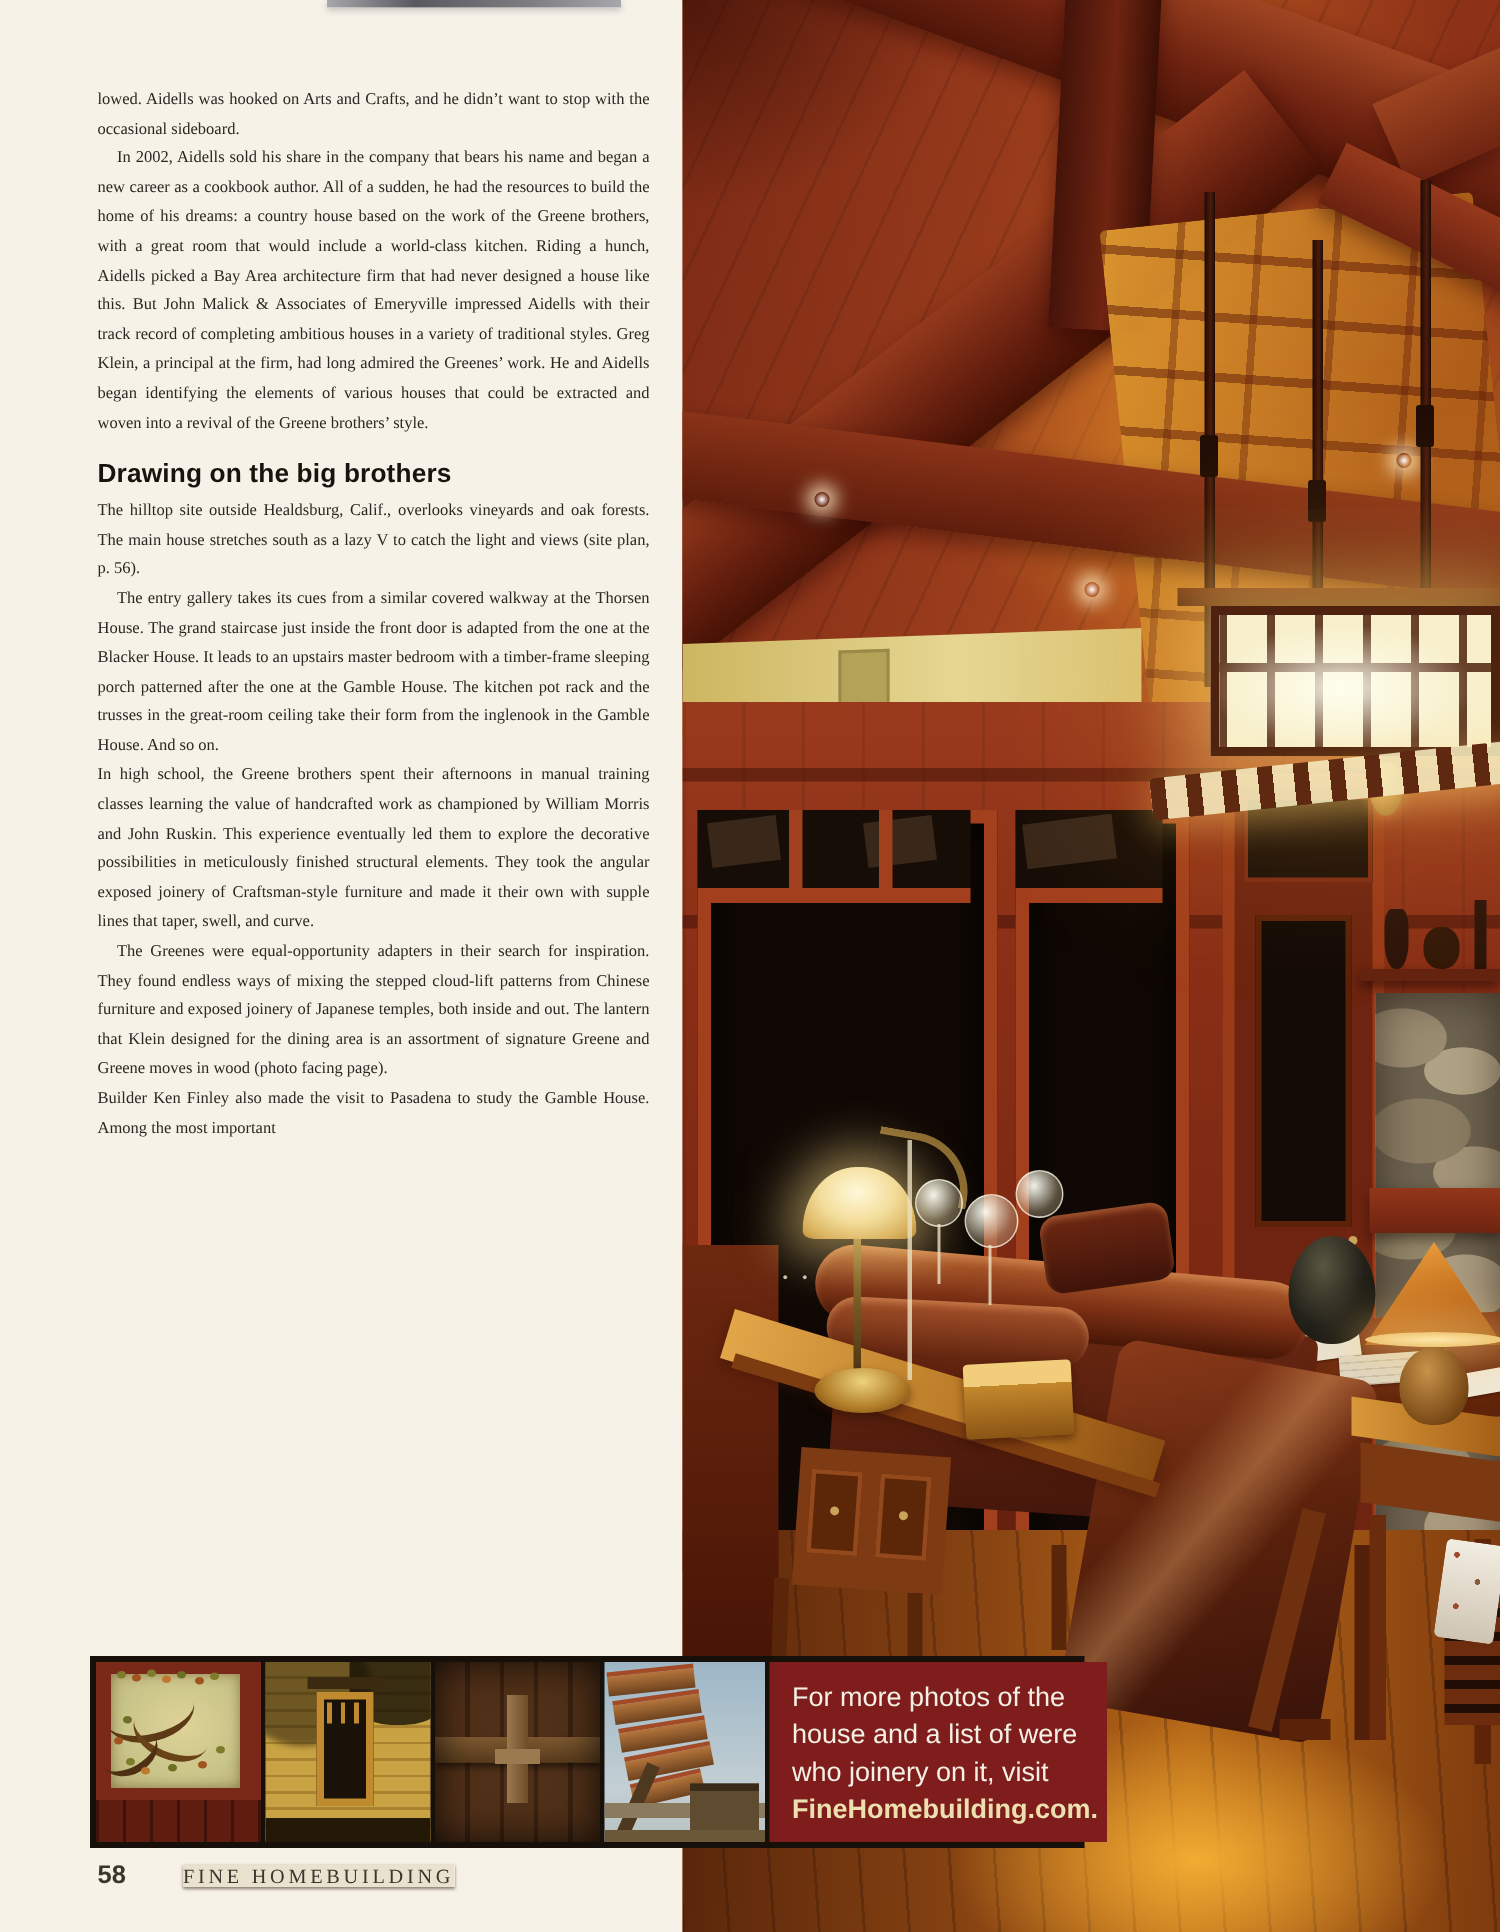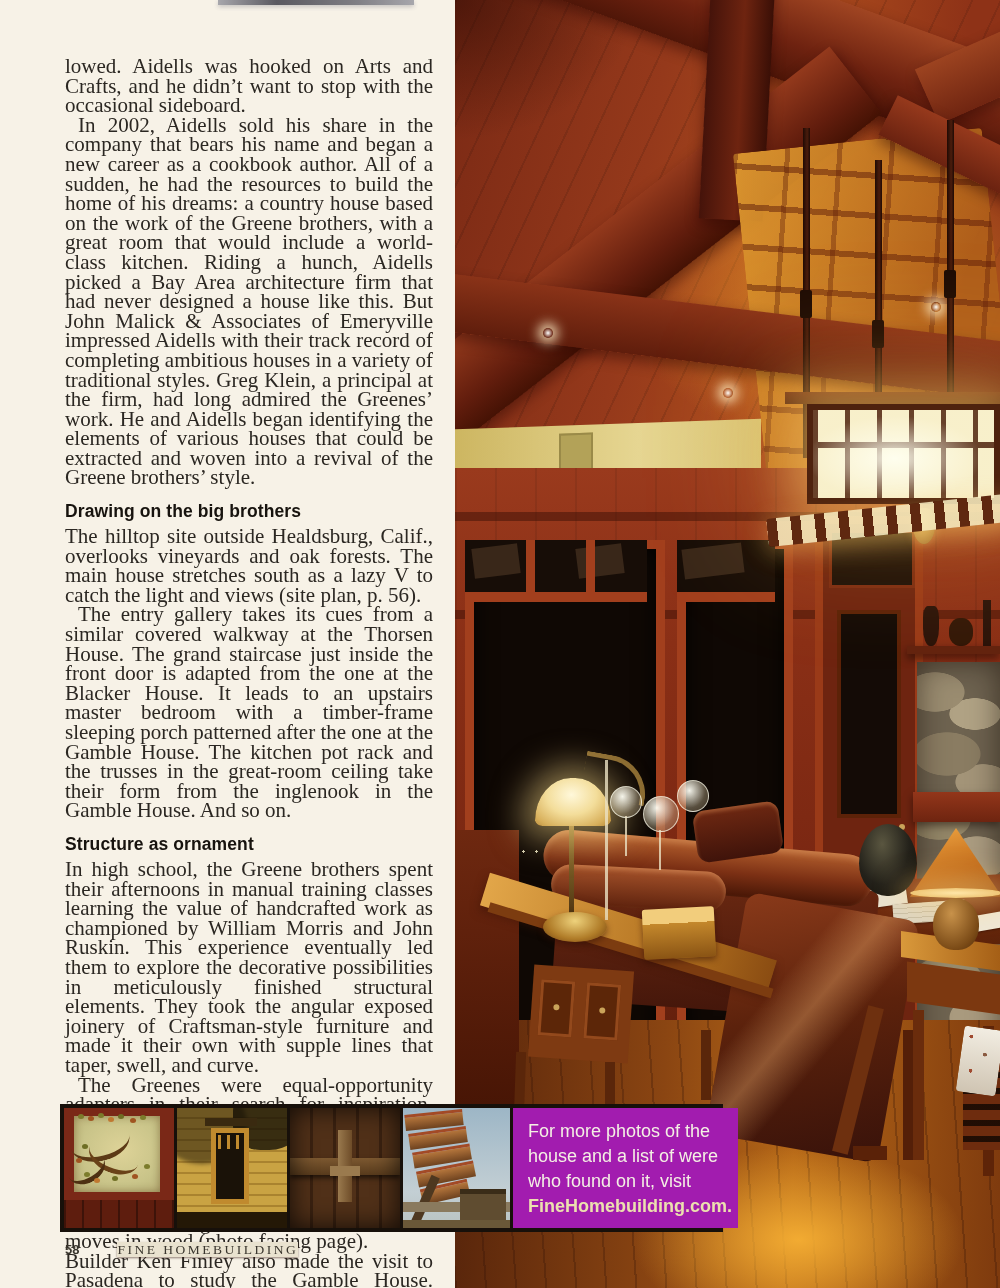--- a/index.html
+++ b/index.html
@@ -4,21 +4,21 @@
 <style>
   html,body{margin:0;padding:0;}
   .page{position:relative;width:1000px;height:1288px;background:#f7f2e7;overflow:hidden;
         font-family:"Liberation Serif",serif;}
   
   .scan-edge{position:absolute;left:218px;top:0;width:196px;height:5px;opacity:.85;
     background:linear-gradient(90deg,#9a9aa2,#3f3f49 30%,#6a6a72 70%,#9a9aa2);
     box-shadow:0 2px 4px rgba(120,120,130,.45);}
   
   .text-col{position:absolute;left:65px;top:57px;width:368px;color:#2b2722;}
-  .body{font-size:21px;line-height:19.6px;text-align:justify;margin:0;}
+  .body{font-size:11px;line-height:19.6px;text-align:justify;margin:0;}
   .ind{text-indent:13px;}
   .subhead{font-family:"Liberation Sans",sans-serif;font-weight:bold;font-size:17.5px;
     letter-spacing:.1px;color:#17130e;margin:13px 0 5px 0;}
   
   .photo{position:absolute;left:455px;top:0;width:545px;height:1288px;overflow:hidden;background:#7c2a14;}
   .photo div{position:absolute;}
   .ph-ceiling{left:0;top:0;width:545px;height:490px;
     background:
       radial-gradient(ellipse 260px 200px at 0% 0%, rgba(40,8,2,.55), rgba(40,8,2,0) 70%),
       radial-gradient(ellipse 320px 230px at 72% 58%, rgba(238,160,44,.7), rgba(238,160,44,0) 72%),
@@ -207,43 +207,42 @@
     box-shadow:0 3px 5px rgba(0,0,0,.6);}
   .sp3-strap{left:48px;top:22px;width:14px;height:72px;background:linear-gradient(90deg,#9a7a4e,#6e4c28);z-index:2;}
   .sp3-key{left:40px;top:58px;width:30px;height:10px;background:#9a7a4e;z-index:3;}
   .sp4{background:linear-gradient(180deg,#9db6c6,#c3cfd4 70%,#b8c2c0);}
   .corbel{width:58px;height:13px;background:linear-gradient(180deg,#b5763c,#6e421f);border-top:3px solid #a34a26;}
   .sp4-post{left:16px;top:66px;width:9px;height:60px;background:#4e3820;transform:rotate(24deg);}
   .sp4-mtn{left:0;top:94px;width:110px;height:10px;background:#8a7a5e;}
   .sp4-bldg{right:4px;bottom:8px;width:46px;height:26px;background:#5f4c30;border-top:5px solid #3a2c18;}
   .sp4-ground{left:0;bottom:0;width:110px;height:8px;background:#6a5838;}
   
-  .callout{position:relative;flex:1;background:#a21caf;color:#f4f0e4;
+  .callout{position:relative;flex:1;background:#7f1d1d;color:#f4f0e4;
     font-family:"Liberation Sans",sans-serif;font-size:18px;line-height:25px;
     padding:11px 6px 0 15px;box-sizing:border-box;}
   .co-link{font-weight:bold;color:#ece0af;}
   
   .footer{position:absolute;left:65px;top:1240px;color:#3a362e;}
-  .pageno{font-family:"Liberation Sans",sans-serif;font-weight:bold;font-size:13px;}
+  .pageno{font-family:"Liberation Sans",sans-serif;font-weight:bold;font-size:17px;}
   .mag{font-family:"Liberation Serif",serif;font-size:13.5px;letter-spacing:2.5px;margin-left:38px;}
 </style>
 </head>
 <body>
 
 <div class="page">
 
   <div class="scan-edge"></div>
 
   <div class="text-col">
     <p class="body">lowed. Aidells was hooked on Arts and Crafts, and he didn’t want to stop with the occasional sideboard.</p>
     <p class="body ind">In 2002, Aidells sold his share in the company that bears his name and began a new career as a cookbook author. All of a sudden, he had the resources to build the home of his dreams: a country house based on the work of the Greene brothers, with a great room that would include a world-class kitchen. Riding a hunch, Aidells picked a Bay Area architecture firm that had never designed a house like this. But John Malick &amp; Associates of Emeryville impressed Aidells with their track record of completing ambitious houses in a variety of traditional styles. Greg Klein, a principal at the firm, had long admired the Greenes’ work. He and Aidells began identifying the elements of various houses that could be extracted and woven into a revival of the Greene brothers’ style.</p>
     <h3 class="subhead">Drawing on the big brothers</h3>
     <p class="body">The hilltop site outside Healdsburg, Calif., overlooks vineyards and oak forests. The main house stretches south as a lazy V to catch the light and views (site plan, p. 56).</p>
     <p class="body ind">The entry gallery takes its cues from a similar covered walkway at the Thorsen House. The grand staircase just inside the front door is adapted from the one at the Blacker House. It leads to an upstairs master bedroom with a timber-frame sleeping porch patterned after the one at the Gamble House. The kitchen pot rack and the trusses in the great-room ceiling take their form from the inglenook in the Gamble House. And so on.</p>
-    <h3 class="subhead">Structure as ornament</h3>
     <p class="body">In high school, the Greene brothers spent their afternoons in manual training classes learning the value of handcrafted work as championed by William Morris and John Ruskin. This experience eventually led them to explore the decorative possibilities in meticulously finished structural elements. They took the angular exposed joinery of Craftsman-style furniture and made it their own with supple lines that taper, swell, and curve.</p>
     <p class="body ind">The Greenes were equal-opportunity adapters in their search for inspiration. They found endless ways of mixing the stepped cloud-lift patterns from Chinese furniture and exposed joinery of Japanese temples, both inside and out. The lantern that Klein designed for the dining area is an assortment of signature Greene and Greene moves in wood (photo facing page).</p>
     <p class="body">Builder Ken Finley also made the visit to Pasadena to study the Gamble House. Among the most important</p>
   </div>
 
   <div class="photo">
     <div class="ph-ceiling">
       <div class="beam b1"></div>
       <div class="beam b2"></div>
       <div class="beam b3"></div>
@@ -392,21 +391,21 @@
       <div class="corbel" style="left:14px;top:58px;transform:rotate(-11deg);"></div>
       <div class="corbel" style="left:18px;top:76px;transform:rotate(-13deg);width:48px;"></div>
       <div class="sp4-post"></div>
       <div class="sp4-mtn"></div>
       <div class="sp4-bldg"></div>
       <div class="sp4-ground"></div>
     </div>
     <div class="callout">
       <div class="co-line">For more photos of the</div>
       <div class="co-line">house and a list of were</div>
-      <div class="co-line">who found on it, visit</div>
+      <div class="co-line">who joinery on it, visit</div>
       <div class="co-link">FineHomebuilding.com.</div>
     </div>
   </div>
 
   <div class="footer">
     <span class="pageno">58</span><span class="mag">FINE HOMEBUILDING</span>
   </div>
 
 </div>
 

